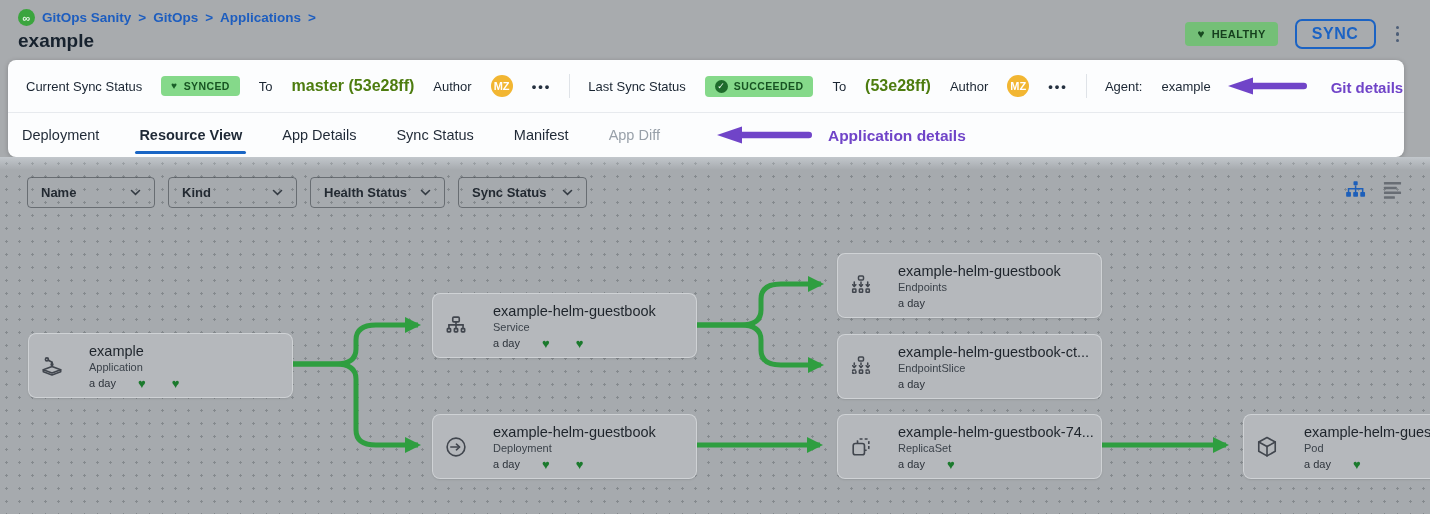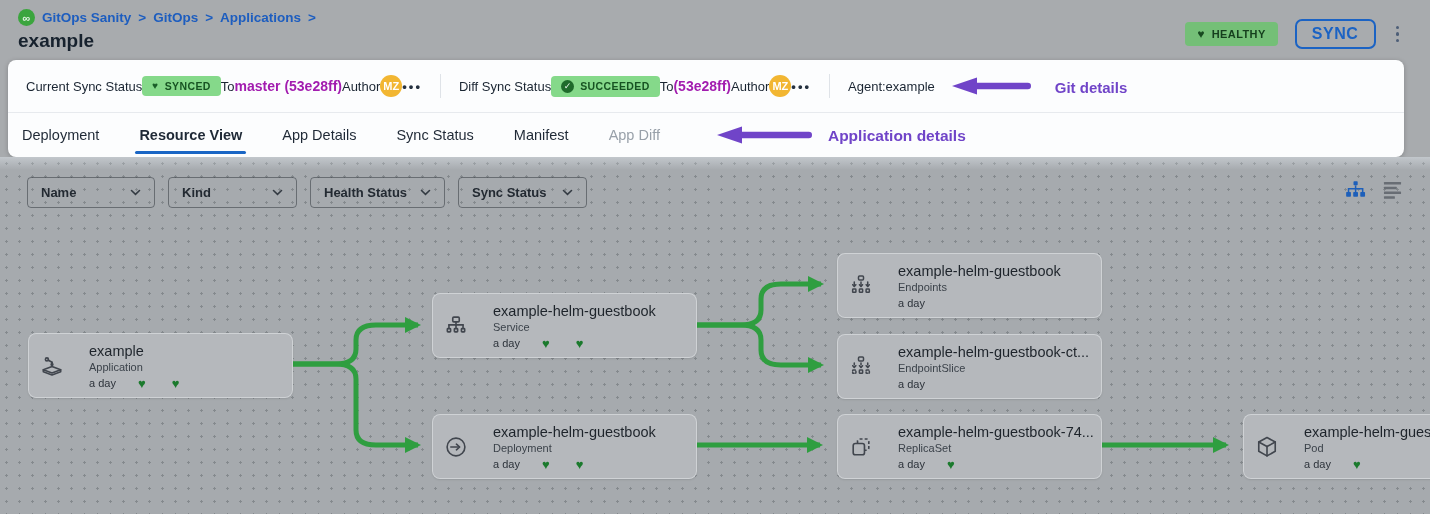--- a/index.html
+++ b/index.html
@@ -24,27 +24,27 @@
   .sync-btn{border:2px solid #1b63c4;color:#1b63c4;font-size:16px;font-weight:700;letter-spacing:.6px;
     padding:4px 15px;border-radius:7px;background:transparent;font-family:inherit;cursor:pointer;}
   .kebab{display:flex;flex-direction:column;gap:3px;padding:3px;cursor:pointer;}
   .kebab i{width:3.5px;height:3.5px;border-radius:50%;background:#4d5e77;}
 
   
   .panel-card{position:absolute;left:8px;top:60px;width:1396px;height:97px;background:#fcfdfe;
     border-radius:8px;box-shadow:0 1px 5px rgba(0,0,0,.22);}
   .status-row{height:52px;display:flex;align-items:center;padding:0 18px;
     border-bottom:1px solid #e7eaee;font-size:13px;color:#1a2532;}
-  .sgroup{display:flex;align-items:center;gap:0;white-space:nowrap;}
+  .sgroup{display:flex;align-items:center;gap:19px;white-space:nowrap;}
   .badge{display:flex;align-items:center;gap:6px;background:#85d98a;color:#175322;
     font-size:10.5px;font-weight:700;letter-spacing:.4px;padding:4px 10px;border-radius:4px;}
   .badge .heart{font-size:10px;color:#1a5e28;line-height:1;}
   .check-circle{width:13px;height:13px;border-radius:50%;background:#1e6b2b;color:#e9f7ec;
     font-size:9px;display:flex;align-items:center;justify-content:center;line-height:1;}
-  .rev-link{color:#a21caf;font-weight:700;font-size:14px;cursor:pointer;}
+  .rev-link{color:#4d7c0f;font-weight:700;font-size:16px;cursor:pointer;}
   .avatar{width:22px;height:22px;border-radius:50%;background:#f2b632;color:#fff;
     font-size:11px;font-weight:700;display:flex;align-items:center;justify-content:center;flex:none;}
   .more-dots{color:#253140;font-size:13px;font-weight:700;letter-spacing:2px;cursor:pointer;}
   .vdivider{width:1px;height:24px;background:#dfe3e8;margin:0 18px;flex:none;}
   .annotation{color:#7044c8;font-weight:700;font-size:15px;white-space:nowrap;}
   .anno-wrap{display:flex;align-items:flex-end;gap:22px;margin-left:16px;}
 
   
   .tabs-row{height:44px;display:flex;align-items:center;padding:0 14px;gap:40px;}
   .tab{position:relative;height:100%;display:flex;align-items:center;font-size:14.5px;
@@ -120,21 +120,21 @@
       <span>To</span>
       <a class="rev-link">master (53e28ff)</a>
       <span>Author</span>
       <span class="avatar">MZ</span>
       <span class="more-dots">•••</span>
     </div>
 
     <span class="vdivider"></span>
 
     <div class="sgroup">
-      <span>Diff Sync Status</span>
+      <span>Last Sync Status</span>
       <span class="badge">
         <span class="check-circle">✓</span>
         <span>SUCCEEDED</span>
       </span>
       <span>To</span>
       <a class="rev-link">(53e28ff)</a>
       <span>Author</span>
       <span class="avatar">MZ</span>
       <span class="more-dots">•••</span>
     </div>

